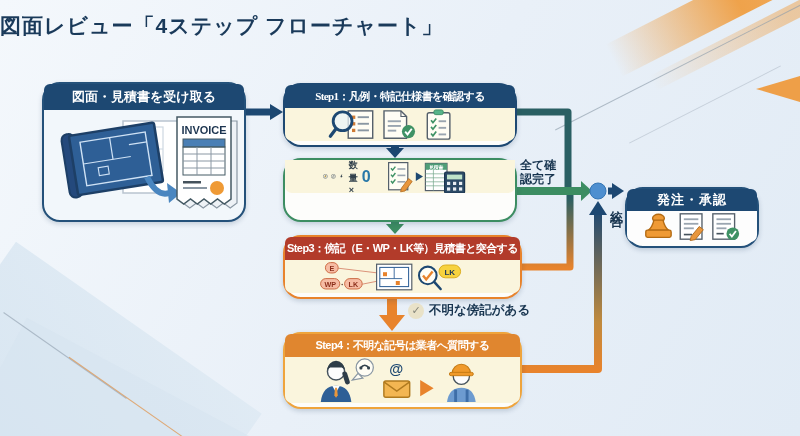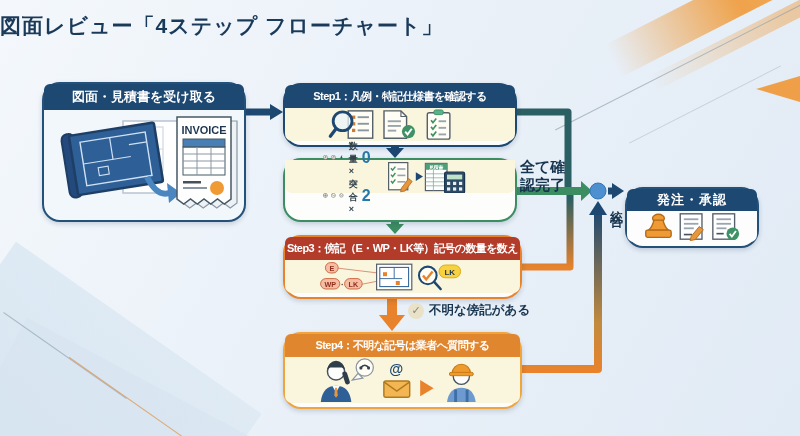--- a/index.html
+++ b/index.html
@@ -31,42 +31,42 @@
   .card{position:absolute;z-index:2;border-radius:18px;border:2px solid #24517a;
     background:#fdfdfb;box-shadow:0 2px 5px rgba(25,55,90,.20);}
   .card-header{height:23px;display:flex;align-items:center;justify-content:center;
     background:#1d4872;color:#fff;font-weight:bold;font-size:11px;letter-spacing:-0.6px;
     border-radius:6px 6px 0 0;white-space:nowrap;overflow:hidden;}
   .card-body{display:flex;align-items:center;justify-content:center;}
   .receive-card{left:42px;top:82px;width:200px;height:136px;background:#f2f7fb;}
   .receive-card .card-header{height:26px;font-size:13px;letter-spacing:0;}
   .receive-card .card-body{height:106px;padding-left:9px;}
   .step-card .card-body{background:#faf5dd;border-radius:0 0 7px 7px;}
-  .step1-card{left:283px;top:83px;width:230px;height:60px;border-color:#1d4872;}
+  .step1-card{left:283px;top:83px;width:230px;height:60px;border-color:#1d4872;font-family:Liberation Serif, serif;}
   .step1-card .card-body{height:33px;gap:14px;}
   .step2-card{left:283px;top:158px;width:230px;height:60px;border-color:#3c8d62;}
   .step2-card .card-body{height:33px;gap:6px;}
   .step3-card{left:283px;top:235px;width:235px;height:60px;border-color:#e8832c;}
   .step3-card .card-header{background:#b23b2a;}
   .step3-card .card-body{height:33px;}
   .step4-card{left:283px;top:332px;width:235px;height:73px;border-color:#efa43c;}
   .step4-card .card-header{background:#e0862f;}
   .step4-card .card-body{height:46px;}
   .approval-card{left:625px;top:158px;width:130px;height:57px;margin-top:29px;}
   .approval-card .card-header{height:22px;font-size:13px;letter-spacing:1px;}
   .approval-card .card-body{height:31px;background:#fdfdfd;border-radius:0 0 7px 7px;}
   
   .sym-col{display:flex;flex-direction:column;gap:2px;}
   .sym-row{display:flex;align-items:center;gap:3px;}
   .count-label{font-size:9px;font-weight:bold;color:#33424d;margin-left:2px;}
   .count-value{font-size:16px;font-weight:bold;color:#2878a8;line-height:1;margin-left:1px;}
   
   .flow-svg{position:absolute;left:0;top:0;z-index:1;pointer-events:none;}
   .flow-label{position:absolute;z-index:3;color:#17344f;font-weight:bold;}
-  .label-confirmed{left:520px;top:158px;font-size:15px;line-height:1.2;}
+  .label-confirmed{left:520px;top:158px;font-size:12px;line-height:1.2;}
   .label-integrate{left:607px;top:200px;font-size:13px;writing-mode:vertical-rl;letter-spacing:3px;}
   .label-unknown{left:408px;top:302px;display:flex;align-items:center;gap:5px;font-size:12.5px;}
   .check-chip{width:16px;height:16px;border-radius:50%;background:#e9e2c8;color:#85857a;
     display:flex;align-items:center;justify-content:center;font-size:11px;}
 </style>
 </head>
 <body>
 
 <div class="canvas">
 
@@ -219,37 +219,20 @@
           <svg class="sym" viewBox="0 0 16 16">
             <circle cx="8" cy="8" r="7" fill="#fdf9e8" stroke="#3a4750" stroke-width="1.4"></circle>
             <polygon points="9,3.5 5,9.5 7.6,9.5 6.2,13 11.2,7 8.6,7 10.4,3.5" fill="#fdf9e8" stroke="#3a4750" stroke-width="1"></polygon>
           </svg>
           <svg class="sym" viewBox="0 0 16 16">
             <polygon points="9,1.5 4,9.5 7.4,9.5 5.6,14.5 12.4,6.5 8.8,6.5 11.2,1.5" fill="#2e3d49"></polygon>
           </svg>
           <span class="count-label">数量×</span>
           <span class="count-value">0</span>
         </div>
-        <div class="sym-row">
-          <svg class="sym" viewBox="0 0 16 16">
-            <circle cx="8" cy="8" r="7" fill="#fdf9e8" stroke="#3a4750" stroke-width="1.4"></circle>
-            <line x1="8" y1="1.5" x2="8" y2="14.5" stroke="#3a4750" stroke-width="1.3"></line>
-            <line x1="1.5" y1="8" x2="14.5" y2="8" stroke="#3a4750" stroke-width="1.3"></line>
-          </svg>
-          <svg class="sym" viewBox="0 0 16 16">
-            <circle cx="8" cy="8" r="7" fill="#fdf9e8" stroke="#3a4750" stroke-width="1.4"></circle>
-            <path d="M3.5,8 q2.2,-3.5 4.5,0 q2.3,3.5 4.5,0" fill="none" stroke="#3a4750" stroke-width="1.3"></path>
-          </svg>
-          <svg class="sym" viewBox="0 0 16 16">
-            <circle cx="8" cy="8" r="6" fill="#fdf9e8" stroke="#3a4750" stroke-width="1.4"></circle>
-            <path d="M4.5,8 q1.7,-3 3.5,0 q1.8,3 3.5,0" fill="none" stroke="#3a4750" stroke-width="1.2"></path>
-          </svg>
-          <span class="count-label">突合×</span>
-          <span class="count-value">2</span>
-        </div>
       </div>
       <svg width="100" height="32" viewBox="0 0 100 40">
         <g>
           <rect x="2" y="2" width="24" height="34" fill="#fffdf4" stroke="#55606b" stroke-width="1.5"></rect>
           <path d="M5,9 l2,2.5 l3.5,-4.5" fill="none" stroke="#3f9265" stroke-width="1.8"></path>
             <rect x="13" y="9" width="10" height="2" fill="#9aa5b0"></rect>
           <path d="M5,17 l2,2.5 l3.5,-4.5" fill="none" stroke="#3f9265" stroke-width="1.8"></path>
             <rect x="13" y="17" width="10" height="2" fill="#9aa5b0"></rect>
           <path d="M5,25 l2,2.5 l3.5,-4.5" fill="none" stroke="#3f9265" stroke-width="1.8"></path>
             <rect x="13" y="25" width="10" height="2" fill="#9aa5b0"></rect>
@@ -274,21 +257,21 @@
             <rect x="90" y="26" width="4" height="4" fill="#e9eef3"></rect>
           <rect x="75" y="33" width="4" height="4" fill="#e9eef3"></rect>
             <rect x="82.5" y="33" width="4" height="4" fill="#e9eef3"></rect>
             <rect x="90" y="33" width="4" height="4" fill="#e9eef3"></rect>
         </g>
       </svg>
     </div>
   </div>
 
   <div class="card step-card step3-card">
-    <div class="card-header">Step3：傍記（E・WP・LK等）記号の数量を数え</div>
+    <div class="card-header">Step3：傍記（E・WP・LK等）見積書と突合する</div>
     <div class="card-body">
       <svg width="210" height="32" viewBox="0 0 210 40">
         <line x1="24" y1="9" x2="74" y2="15" stroke="#d98e75" stroke-width="1.2"></line>
         <line x1="54" y1="29" x2="74" y2="25" stroke="#d98e75" stroke-width="1.2"></line>
         <g>
           <rect x="8" y="2" width="16" height="13" rx="6.5" fill="#f6bca4" stroke="#cb6a43" stroke-width="1.2"></rect>
           <text x="16" y="12" text-anchor="middle" font-size="9" font-weight="bold" fill="#8c2f1b">E</text>
         </g>
         <g>
           <rect x="2" y="22" width="24" height="13" rx="6.5" fill="#f6bca4" stroke="#cb6a43" stroke-width="1.2"></rect>

